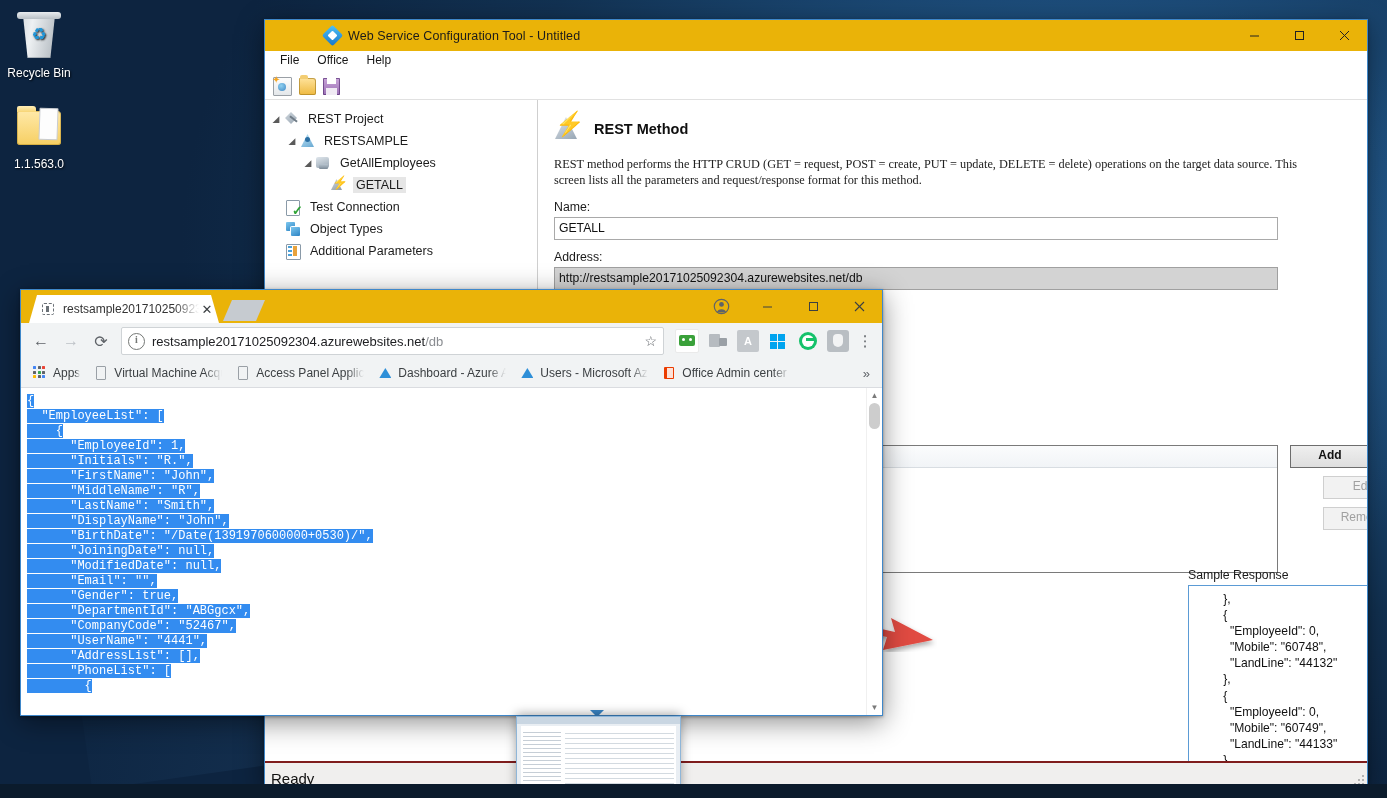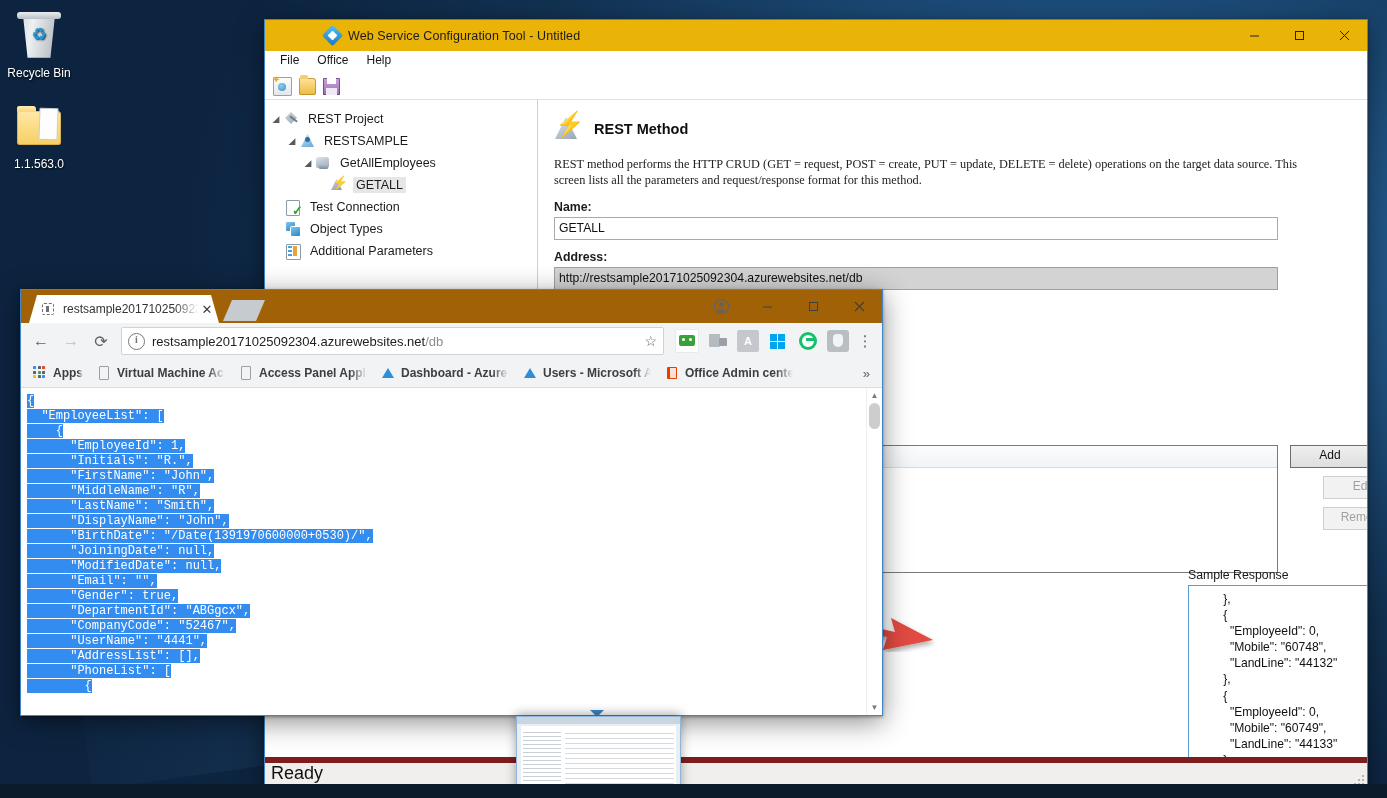--- a/index.html
+++ b/index.html
@@ -258,21 +258,21 @@
     content:""; position:absolute; left:1px; top:3px; width:22px; height:22px;
     background: linear-gradient(150deg,#e2e8ee,#97a6b4);
     clip-path: polygon(50% 0%, 100% 100%, 0% 100%);
   }
   .big-ico:after{
     content:"⚡"; position:absolute; right:-1px; top:-2px; color:#f2a81c; font-size:24px; line-height:24px;
   }
   #rest-title { font-size: 14.5px; font-weight: bold; color: #0f0f0f; }
   #rest-desc { font-size: 12.3px; color: #222; line-height: 16px; max-width: 775px; margin-bottom: 12px; font-family: Liberation Serif, serif;}
 
-  .field-label { font-size: 12.3px; color: #1b1b1b; margin-bottom: 3px; font-weight: bold; }
+  .field-label { font-size: 12.3px; color: #1b1b1b; margin-bottom: 3px; }
   .textbox {
     height: 19px; background: #fff; border: 1px solid #a9a9a9;
     font-size: 12.2px; color: #111; padding: 1px 4px; line-height: 19px;
     box-sizing: content-box; margin-bottom: 10px;
   }
   .textbox.readonly { background: #d3d3d3; border:1px solid #a0a0a0; }
 
   #params-grid {
     position: absolute; left: 16px; top: 345px;
     width: 722px; height: 126px;
@@ -283,55 +283,55 @@
   #params-grid .gh-cell.c1 { width: 82px; }
   #params-grid .gh-cell.c2 { flex: 1; border-right: none; }
 
   .sidebuttons { position: absolute; left: 752px; top: 345px; width: 78px; }
   .sbtn {
     display:block; width: 78px; height: 21px; margin-bottom: 8px;
     font-size: 12px; text-align:center; line-height: 19px;
     background: linear-gradient(180deg,#f4f4f4,#e4e4e4);
     border: 1px solid #ababab; color:#111; cursor: default;
   }
-  .sbtn.primary { border-color:#6d6d6d; background: linear-gradient(180deg,#efefef,#dedede); font-weight: 400;}
+  .sbtn.primary { border-color:#6d6d6d; background: linear-gradient(180deg,#efefef,#dedede); font-weight: 700;}
   .sbtn.disabled { color:#a0a0a0; background:#f2f2f2; border-color:#cfcfcf;margin-left:33px; }
 
   #sample-response-label { position: absolute; left: 650px; top: 468px; font-size: 12.3px; color:#1b1b1b; }
   #sample-response-box {
     position: absolute; left: 650px; top: 485px;
     width: 722px; height: 257px;
     border: 1px solid #5b9bd5; background: #fff;
     display: flex;
   }
   #sr-text {
     flex: 1; min-width: 0; overflow: hidden;
     font-family: "Liberation Sans", sans-serif;
     font-size: 12.1px; line-height: 16.1px; color: #111;
     padding: 5px 4px 0 14px; white-space: pre;
   }
 
   #app-status {
-    height: 24px; flex: none; background: #f0efee; border-top: 6px solid #7f1d1d;
-    display:flex; align-items:flex-start; padding-left: 6px;
-    font-size: 18px; color:#111; position: relative;
+    height: 24px; flex: none; background: #f0efee; border-top: 2px solid #7f1d1d;
+    display:flex; align-items:flex-end; padding-left: 6px;
+    font-size: 15px; color:#111; position: relative;
   }
   #grip { position:absolute; right: 3px; bottom: 2px; width: 14px; height: 14px;}
   #grip i { position:absolute; width:2px; height:2px; background:#b3b3b3; }
 
   
   #chrome-window {
     left: 20px; top: 289px;
     width: 861px; height: 425px;
     border: 1px solid #3f87c9;
     display: flex; flex-direction: column;
     background: #fff;
   }
   #chrome-tabstrip {
-    height: 33px; background: #a16207; position: relative; flex:none;
+    height: 33px; background: #eab308; position: relative; flex:none;
     display: flex; align-items: flex-end;
   }
   .ctab {
     position: relative; margin-left: 8px; height: 28px; width: 190px;
     background: #fff; display: flex; align-items: center;
     border-radius: 3px 3px 0 0; padding: 0 4px 0 12px;
     box-sizing: border-box;
     clip-path: polygon(8px 0, calc(100% - 8px) 0, 100% 100%, 0 100%);
   }
   .ctab .fav { width: 14px; height: 14px; position: relative; flex: none; margin-right: 8px;}
@@ -383,21 +383,20 @@
     display: flex; align-items: center; padding: 0 6px; gap: 2px; flex:none;
     overflow: hidden;
   }
   .bm {
     display:flex; align-items:center; gap:6px; padding: 2px 6px;
     font-size: 12px; color:#3c4043; white-space: nowrap; max-width: 128px;
   }
   .bm .lbl { overflow:hidden;
     -webkit-mask-image: linear-gradient(90deg,#000 84%, transparent 100%);
     mask-image: linear-gradient(90deg,#000 84%, transparent 100%);
-    font-weight: bold;
   }
   .bm-ico { width: 14px; height: 14px; flex:none; position:relative;}
   .ico-apps { display:grid; grid-template-columns: repeat(3,3px); grid-template-rows: repeat(3,3px); gap:1.5px; }
   .ico-apps i { background:#5f6368; width:3px; height:3px; border-radius:.5px;}
   .ico-apps i:nth-child(1){background:#4285f4}
   .ico-apps i:nth-child(3){background:#ea4335}
   .ico-apps i:nth-child(5){background:#34a853}
   .ico-apps i:nth-child(7){background:#fbbc05}
   .ico-apps i:nth-child(9){background:#4285f4}
   .ico-page:before{ content:""; position:absolute; inset:0 2px; border:1.2px solid #9aa0a6; border-radius:1px;}

